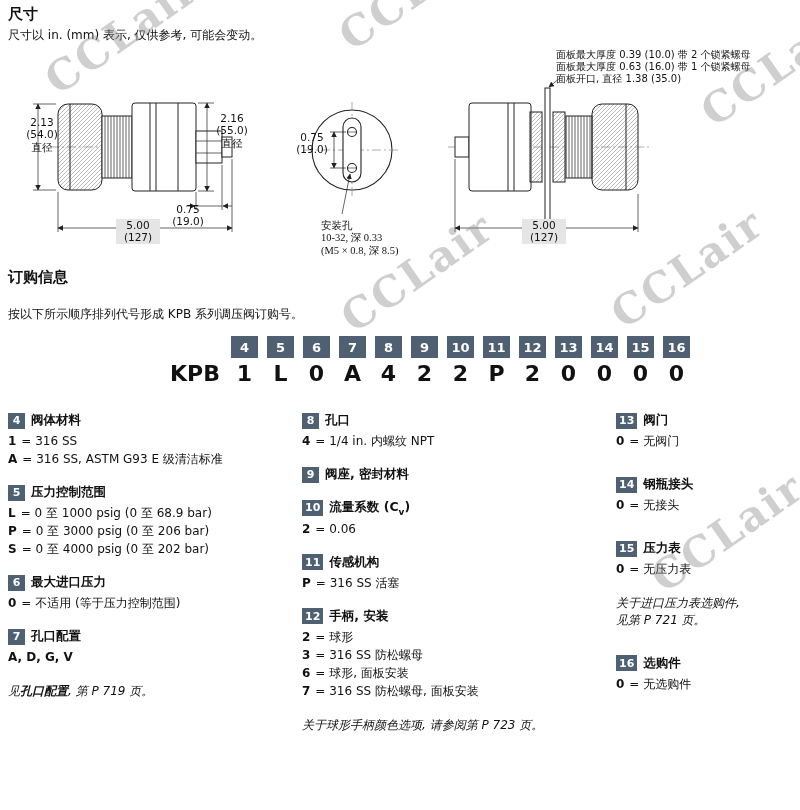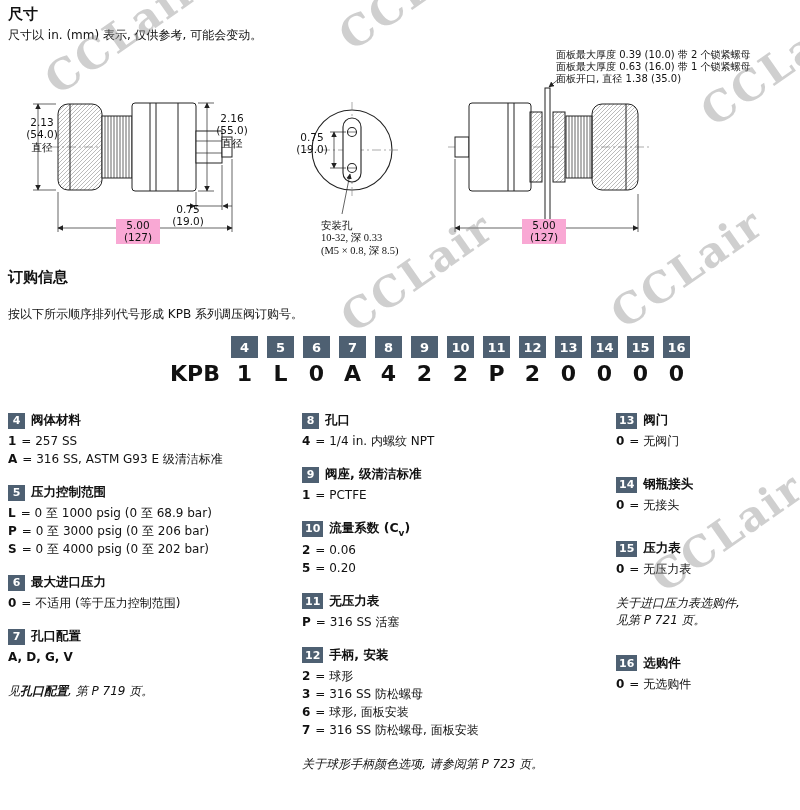--- a/index.html
+++ b/index.html
@@ -14,21 +14,21 @@
     letter-spacing:2px; transform:rotate(-35deg); transform-origin:left top;
     pointer-events:none; z-index:6; white-space:nowrap;
   }
   .h-title { position:absolute; left:8px; font-size:15px; font-weight:bold; z-index:2; }
   .sub { position:absolute; left:8px; font-size:12px; z-index:2; }
   .drawings-svg { position:absolute; left:0; top:46px; z-index:1; }
   .dim-label {
     position:absolute; font-size:10.5px; line-height:1.18; text-align:center;
     white-space:pre-line; z-index:2;
   }
-  .dim-label.bg { background:#f9a8d4; padding:0 1px; }
+  .dim-label.bg { background:#e5e5e5; padding:0 1px; }
   .dim-label.left-align { text-align:left;font-family:Liberation Serif, serif; }
   .callout { position:absolute; font-size:10px; white-space:nowrap; z-index:2; }
 
   .builder { position:absolute; left:170px; top:336px; display:flex; gap:9px; z-index:2; }
   .bcol { display:flex; flex-direction:column; align-items:center; gap:5px; }
   .box {
     width:27px; height:22px; background:#4e6072; color:#fff;
     font-size:13px; font-weight:bold; display:flex; align-items:center; justify-content:center;
   }
   .box.ghost { background:transparent; width:46px; }
@@ -270,21 +270,21 @@
 
 <div class="cols">
 
   <div class="col col1">
 
     <div class="section">
       <div class="sec-head">
         <span class="sec-num">4</span>
         <span class="sec-title">阀体材料</span>
       </div>
-      <div class="opt"><b>1</b><span>= 257 SS</span></div>
+      <div class="opt"><b>1</b><span>= 316 SS</span></div>
       <div class="opt"><b>A</b><span>= 316 SS, ASTM G93 E 级清洁标准</span></div>
     </div>
 
     <div class="section">
       <div class="sec-head">
         <span class="sec-num">5</span>
         <span class="sec-title">压力控制范围</span>
       </div>
       <div class="opt"><b>L</b><span>= 0 至 1000 psig (0 至 68.9 bar)</span></div>
       <div class="opt"><b>P</b><span>= 0 至 3000 psig (0 至 206 bar)</span></div>
@@ -316,38 +316,36 @@
       <div class="sec-head">
         <span class="sec-num">8</span>
         <span class="sec-title">孔口</span>
       </div>
       <div class="opt"><b>4</b><span>= 1/4 in. 内螺纹 NPT</span></div>
     </div>
 
     <div class="section">
       <div class="sec-head">
         <span class="sec-num">9</span>
-        <span class="sec-title">阀座, 级清洁标准</span>
-      </div>
-      <div class="opt"><b>1</b><span>= PCTFE</span></div>
+        <span class="sec-title">阀座, 密封材料</span>
+      </div>
     </div>
 
     <div class="section">
       <div class="sec-head">
         <span class="sec-num">10</span>
         <span class="sec-title"><span>流量系数 (C</span><sub>v</sub><span>)</span></span>
       </div>
       <div class="opt"><b>2</b><span>= 0.06</span></div>
-      <div class="opt"><b>5</b><span>= 0.20</span></div>
     </div>
 
     <div class="section">
       <div class="sec-head">
         <span class="sec-num">11</span>
-        <span class="sec-title">无压力表</span>
+        <span class="sec-title">传感机构</span>
       </div>
       <div class="opt"><b>P</b><span>= 316 SS 活塞</span></div>
     </div>
 
     <div class="section">
       <div class="sec-head">
         <span class="sec-num">12</span>
         <span class="sec-title">手柄, 安装</span>
       </div>
       <div class="opt"><b>2</b><span>= 球形</span></div>

